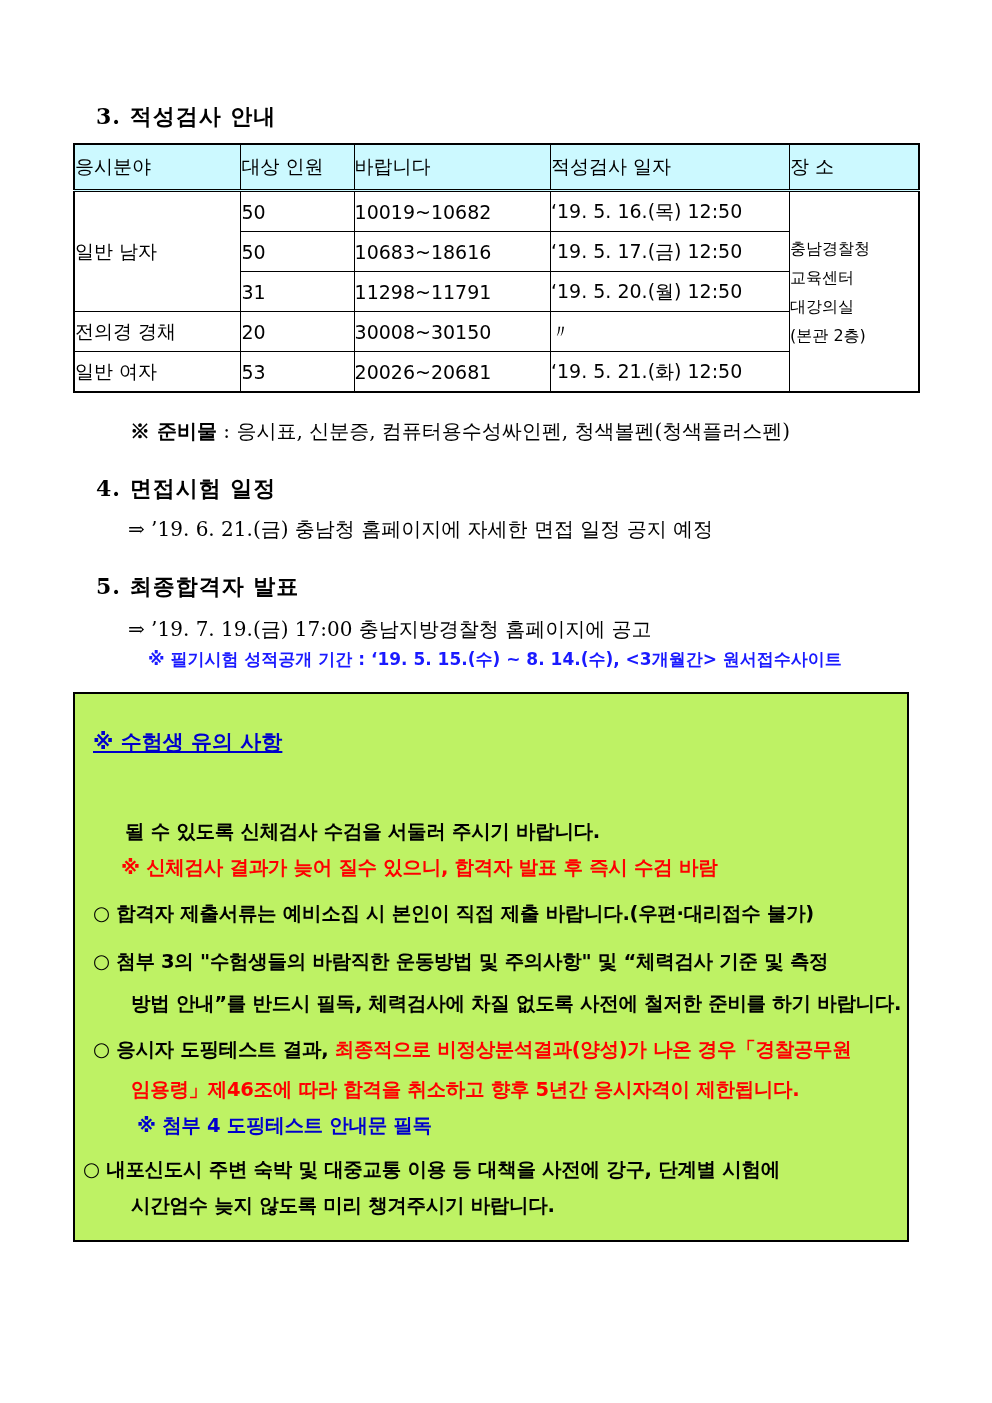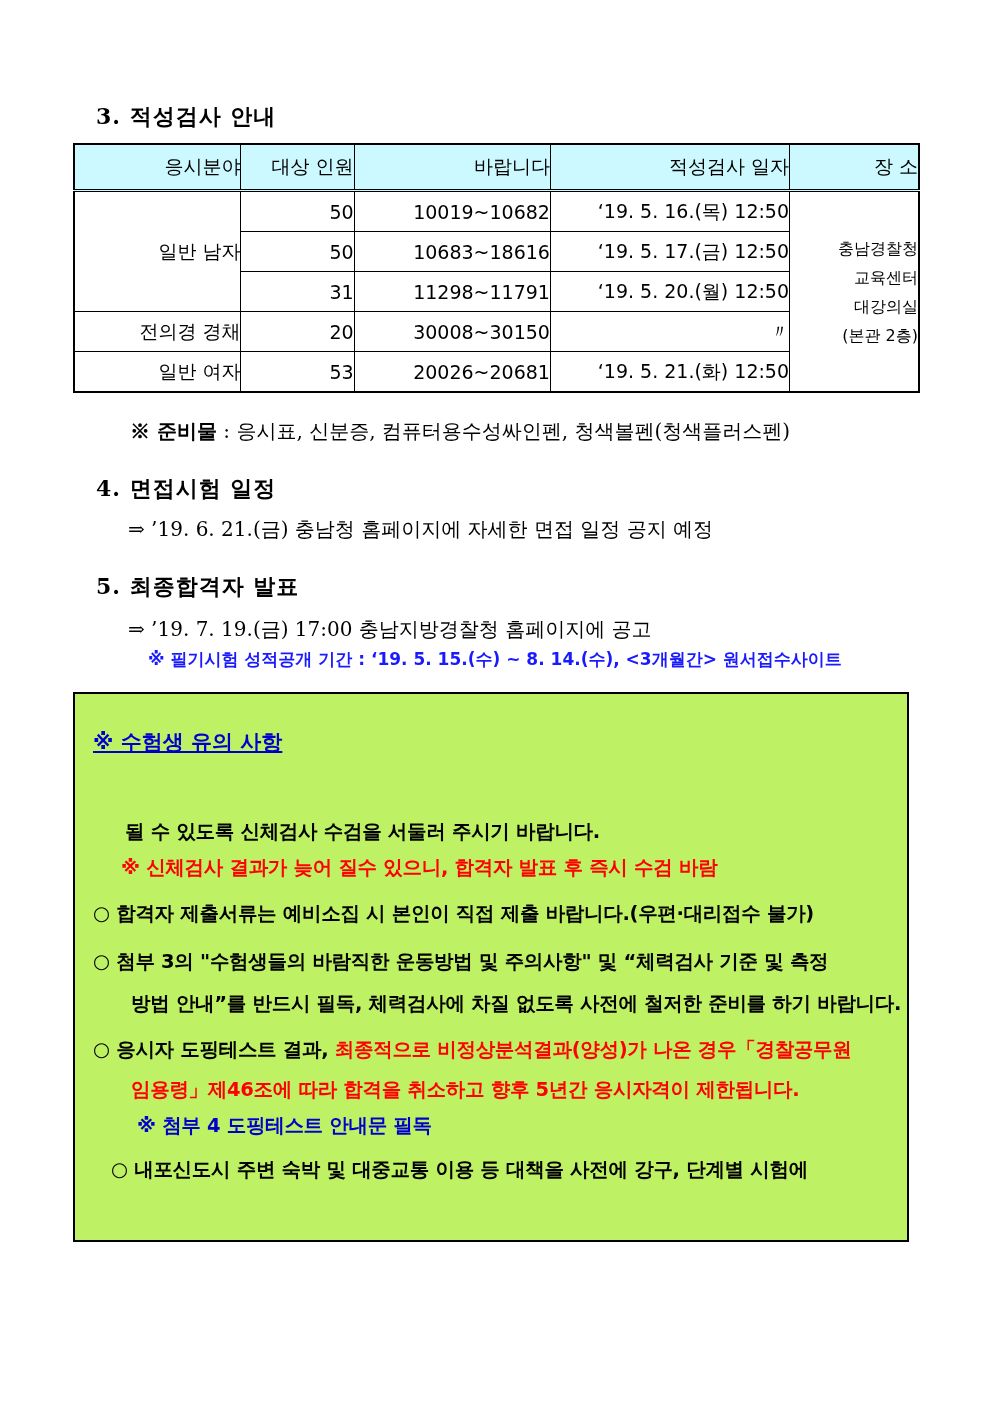--- a/index.html
+++ b/index.html
@@ -7,21 +7,21 @@
          font-family: "DejaVu Sans", "Liberation Sans", sans-serif; color: #000; }
   .serif { font-family: "DejaVu Serif", "Liberation Serif", serif; margin-top: 6px; }
 
   .sec-title { position: absolute; left: 96px; font-size: 22px; font-weight: bold; letter-spacing: 1px; }
   #s3 { top: 96px; }
   #s4 { top: 468px; }
   #s5 { top: 566px; }
 
   table.exam { position: absolute; left: 73px; top: 143px; width: 847px; border-collapse: collapse;
                border: 2px solid #000; font-size: 19px; }
-  table.exam td, table.exam th { border: 1px solid #000; text-align: right; padding: 0; font-weight: normal; }
+  table.exam td, table.exam th { border: 1px solid #000; text-align: left; padding: 0; font-weight: normal; }
   table.exam thead th { background: #ccf9ff; height: 44px; border-bottom: 3px double #000; }
   table.exam tbody td { height: 39px; }
   .col1 { width: 167px; } .col2 { width: 113px; } .col3 { width: 196px; } .col4 { width: 240px; } .col5 { width: 129px; }
   td.place { font-size: 16px; line-height: 29px; }
 
   .line { position: absolute; font-size: 20px; white-space: nowrap; }
   #prep { left: 130px; top: 412px; }
   #prep .lbl { font-weight: bold; }
   #s4body { left: 128px; top: 510px; }
   #s5body { left: 128px; top: 610px; }
@@ -109,14 +109,15 @@
 
   <div class="yl" style="left:18px; top:254px;">○ 첨부 3의 "수험생들의 바람직한 운동방법 및 주의사항" 및 “체력검사 기준 및 측정</div>
   <div class="yl" style="left:56px; top:296px;">방법 안내”를 반드시 필독, 체력검사에 차질 없도록 사전에 철저한 준비를 하기 바랍니다.</div>
 
   <div class="yl" style="left:18px; top:342px;">
     <span>○ 응시자 도핑테스트 결과, </span><span class="red">최종적으로 비정상분석결과(양성)가 나온 경우「경찰공무원</span>
   </div>
   <div class="yl red" style="left:56px; top:382px;">임용령」제46조에 따라 합격을 취소하고 향후 5년간 응시자격이 제한됩니다.</div>
   <div class="yl blue" style="left:62px; top:418px;">※ 첨부 4 도핑테스트 안내문 필독</div>
 
-  <div class="yl" style="left:36px; top:462px;">○ 내포신도시 주변 숙박 및 대중교통 이용 등 대책을 사전에 강구, 단계별 시험에</div>
+  <div class="yl" style="left:8px; top:462px;">○ 내포신도시 주변 숙박 및 대중교통 이용 등 대책을 사전에 강구, 단계별 시험에</div>
+  <div class="yl" style="left:56px; top:498px;">시간엄수 늦지 않도록 미리 챙겨주시기 바랍니다.</div>
 </div>
 
 </body></html>

